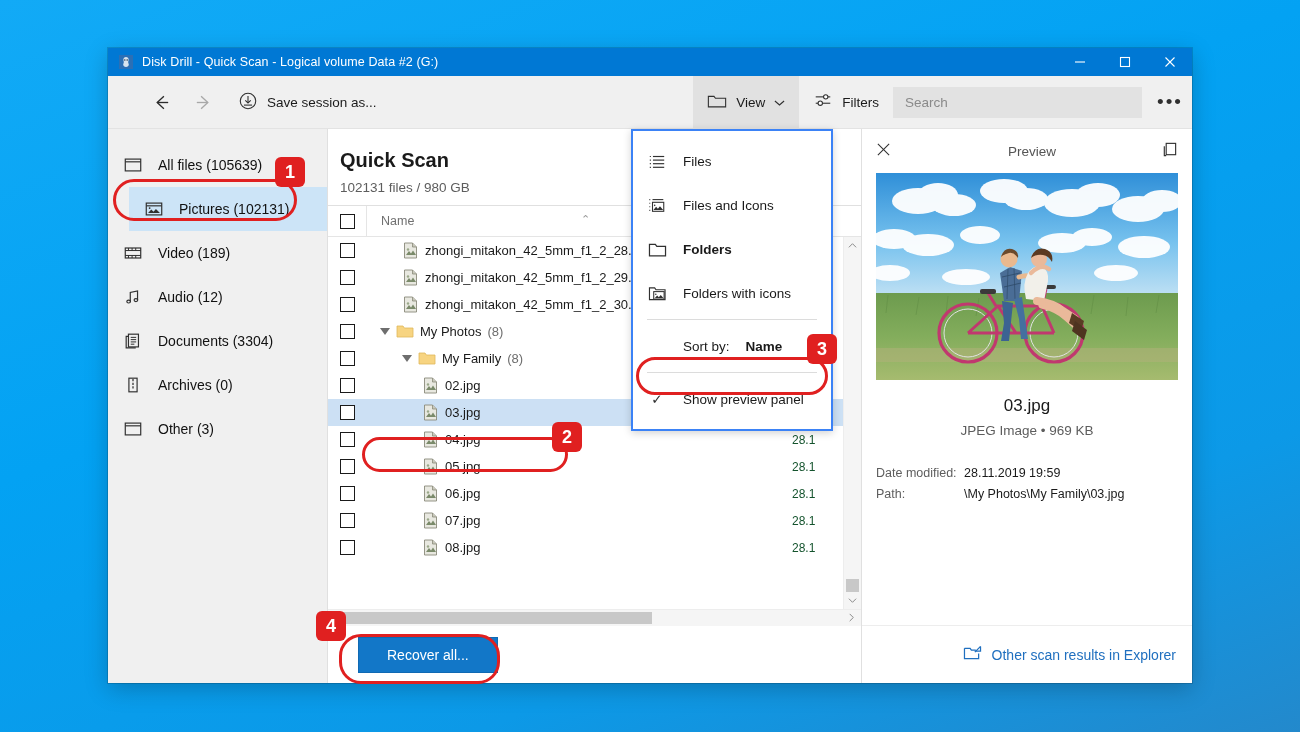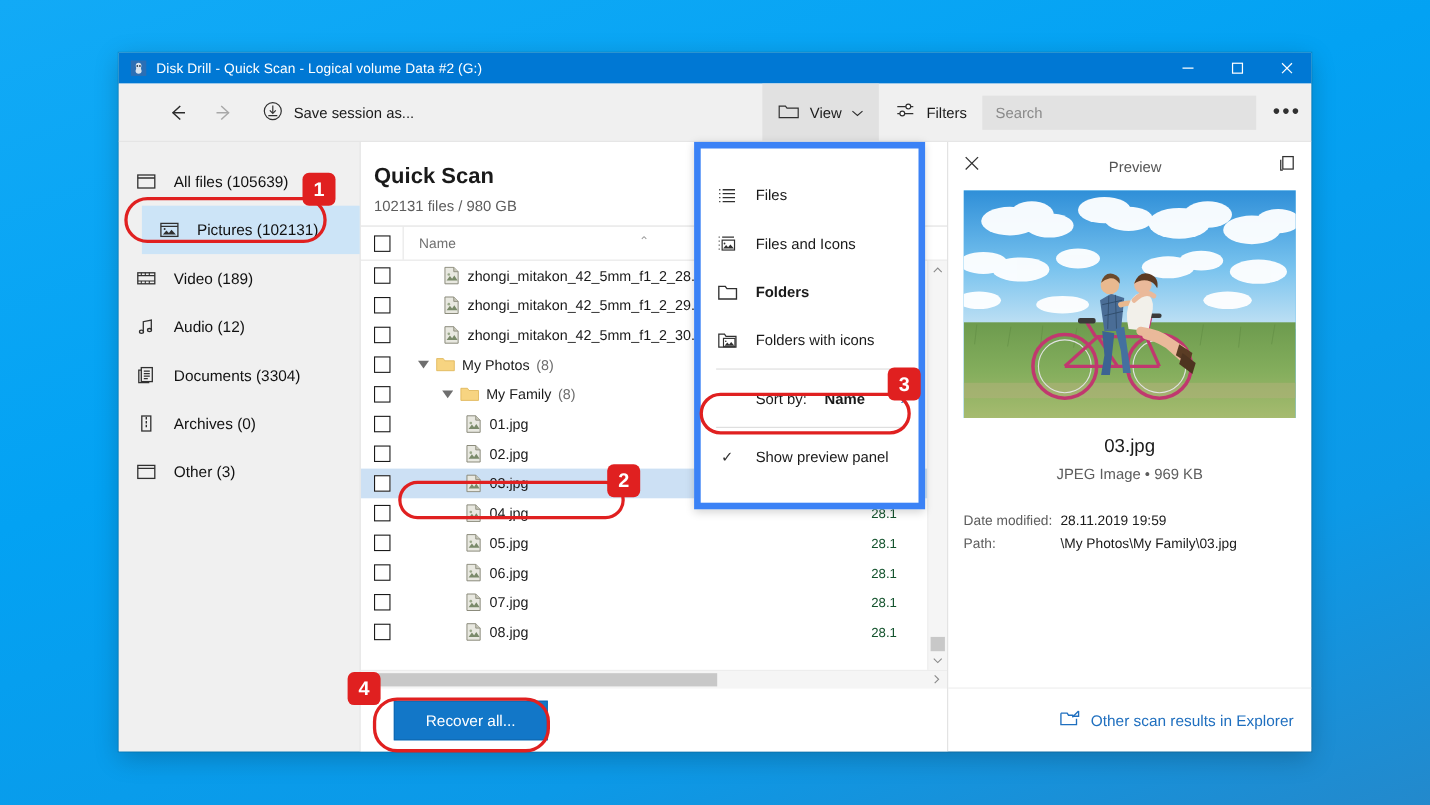--- a/index.html
+++ b/index.html
@@ -412,23 +412,23 @@
     font-size: 14px;
   }
 
   
   .menu {
     position: absolute;
     left: 523px;
     top: 0px;
     width: 198px;
     background: #ffffff;
-    border: 6px solid #3b82f6;
+    border: 2px solid #3b82f6;
     box-shadow: 0 2px 8px rgba(0,0,0,0.18);
-    padding: 20px 0;
+    padding: 8px 0;
     z-index: 40;
   }
   .menu-item {
     height: 44px;
     display: flex;
     align-items: center;
     gap: 16px;
     padding-left: 14px;
     font-size: 13.5px;
     color: #1a1a1a;
@@ -749,38 +749,20 @@
                     <path d="M1 2h6l1.4 2H17v9H1z" fill="#f7d481" stroke="#e0b85c" stroke-width="0.8"></path>
                   </svg>
               </span>
               <span>My Family</span>
               <span class="dimtext">(8)</span>
             </span>
             <span class="datecell"></span>
             <span style="width:17px;flex:0 0 17px;"></span>
           </div>
 
-          <div class="row">
-            <span class="cb-cell">
-                <span class="cb"></span>
-              </span>
-            <span class="namecell indent-3">
-              <span class="jpgicon">
-                <svg viewBox="0 0 17 17" width="17" height="17">
-                    <path d="M2.5 1h8l4 4v11h-12z" fill="#e8e8e0" stroke="#8a8a7a" stroke-width="0.9"></path>
-                    <path d="M10.5 1v4h4" fill="#c9c9bb" stroke="#8a8a7a" stroke-width="0.8"></path>
-                    <path d="M4 13l3-4 2 2.5 2-3 3 4.5z" fill="#7a8a6a"></path>
-                    <circle cx="6" cy="7.5" r="1.2" fill="#9aa88a"></circle>
-                  </svg>
-              </span>
-              <span>01.jpg</span>
-            </span>
-            <span class="datecell">28.1</span>
-            <span style="width:17px;flex:0 0 17px;"></span>
-          </div>
 
           <div class="row">
             <span class="cb-cell">
                 <span class="cb"></span>
               </span>
             <span class="namecell indent-3">
               <span class="jpgicon">
                 <svg viewBox="0 0 17 17" width="17" height="17">
                     <path d="M2.5 1h8l4 4v11h-12z" fill="#e8e8e0" stroke="#8a8a7a" stroke-width="0.9"></path>
                     <path d="M10.5 1v4h4" fill="#c9c9bb" stroke="#8a8a7a" stroke-width="0.8"></path>

